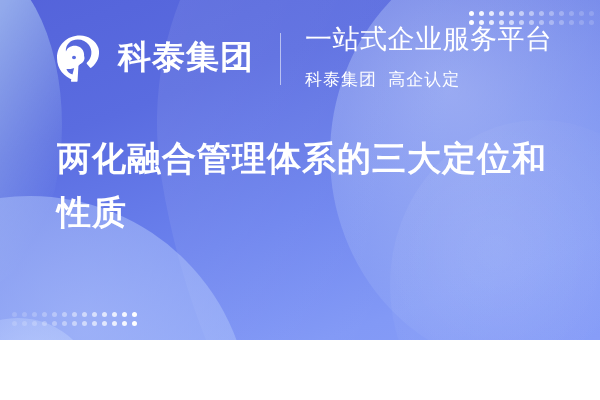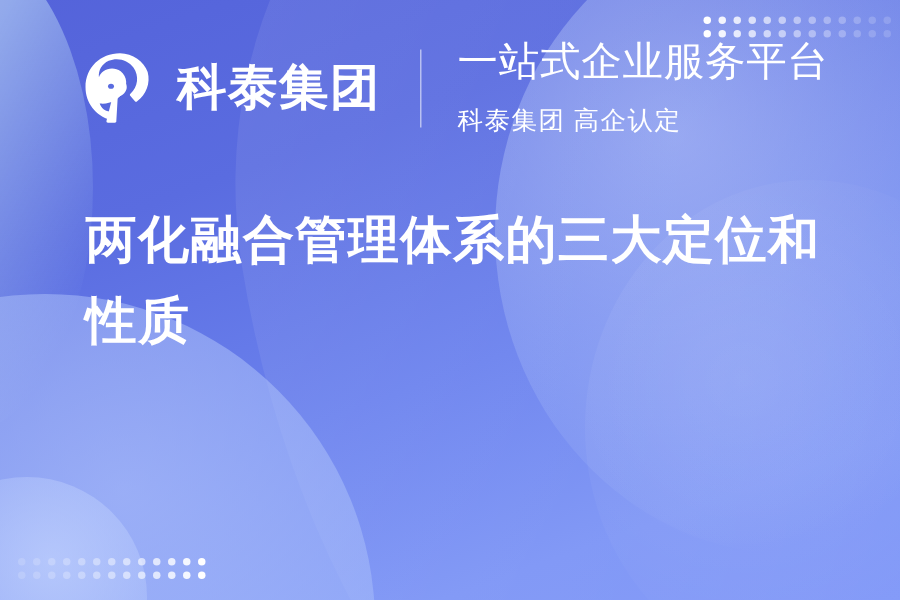--- a/index.html
+++ b/index.html
@@ -3,23 +3,23 @@
 <meta charset="utf-8">
 <style>
   html, body {
     margin: 0;
     padding: 0;
     background: #ffffff;
   }
   #banner {
     position: relative;
     width: 600px;
-    height: 400px;
+    height: 340px;
     overflow: hidden;
-    font-family: Liberation Serif, serif;
+    font-family: Liberation Mono, monospace;
     background: linear-gradient(160deg, #5463DA 0%, #5A6CE0 28%, #6B82EE 58%, #7D95F6 82%, #8299F8 100%);
   }
 
   
   .bg-layer {
     position: absolute;
     inset: 0;
     overflow: hidden;
     pointer-events: none;
   }

